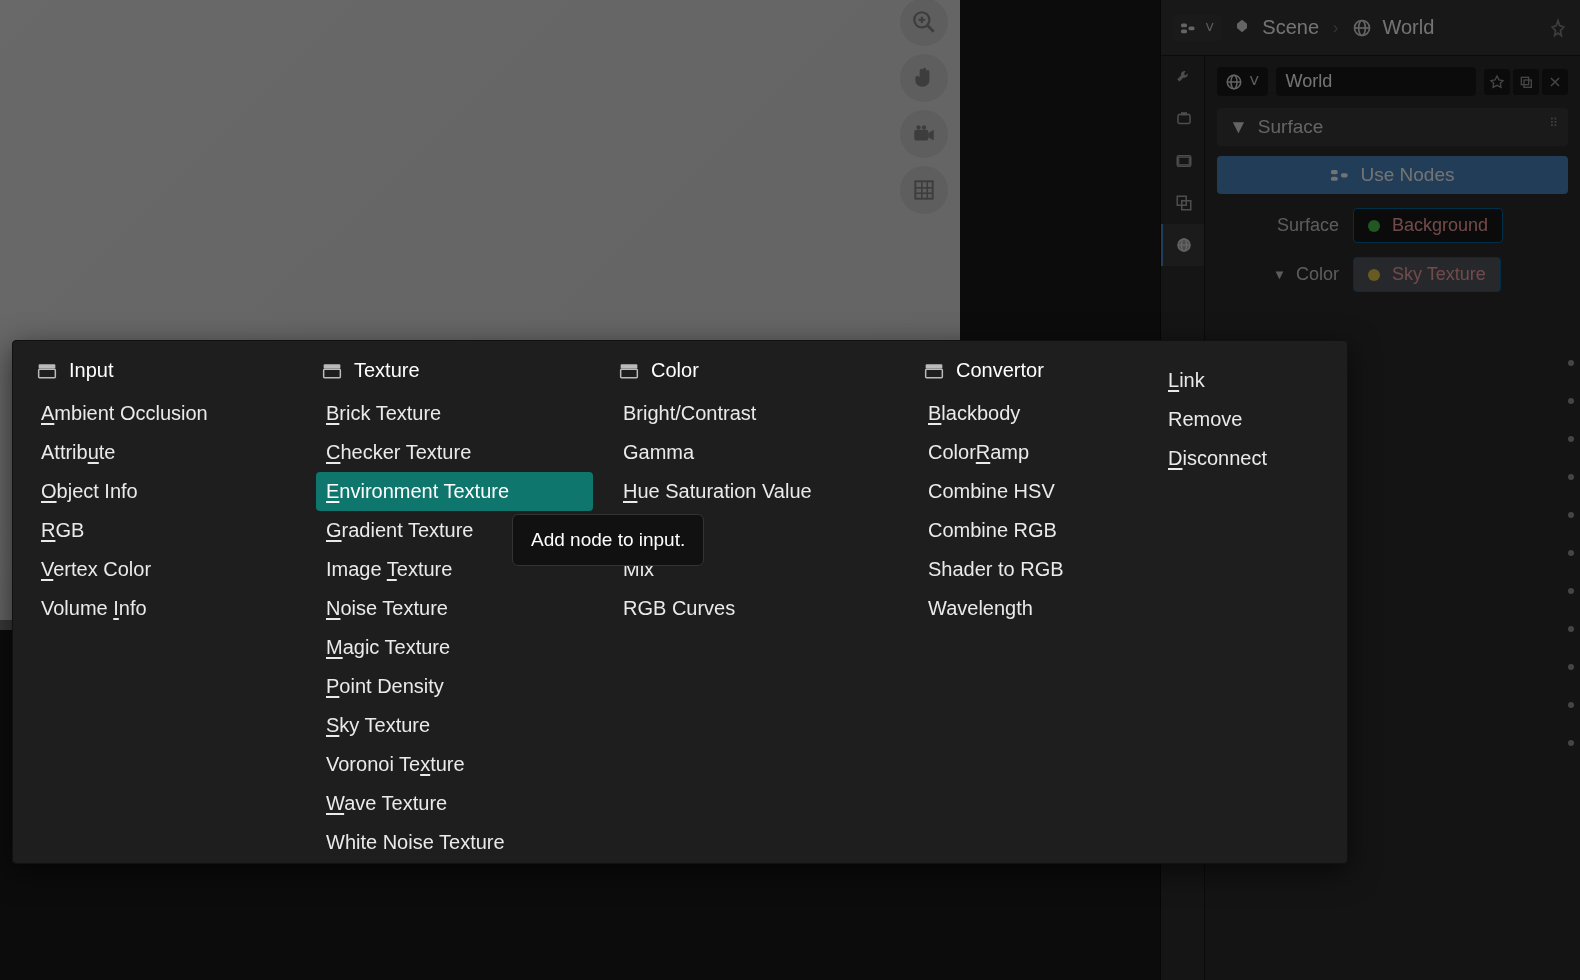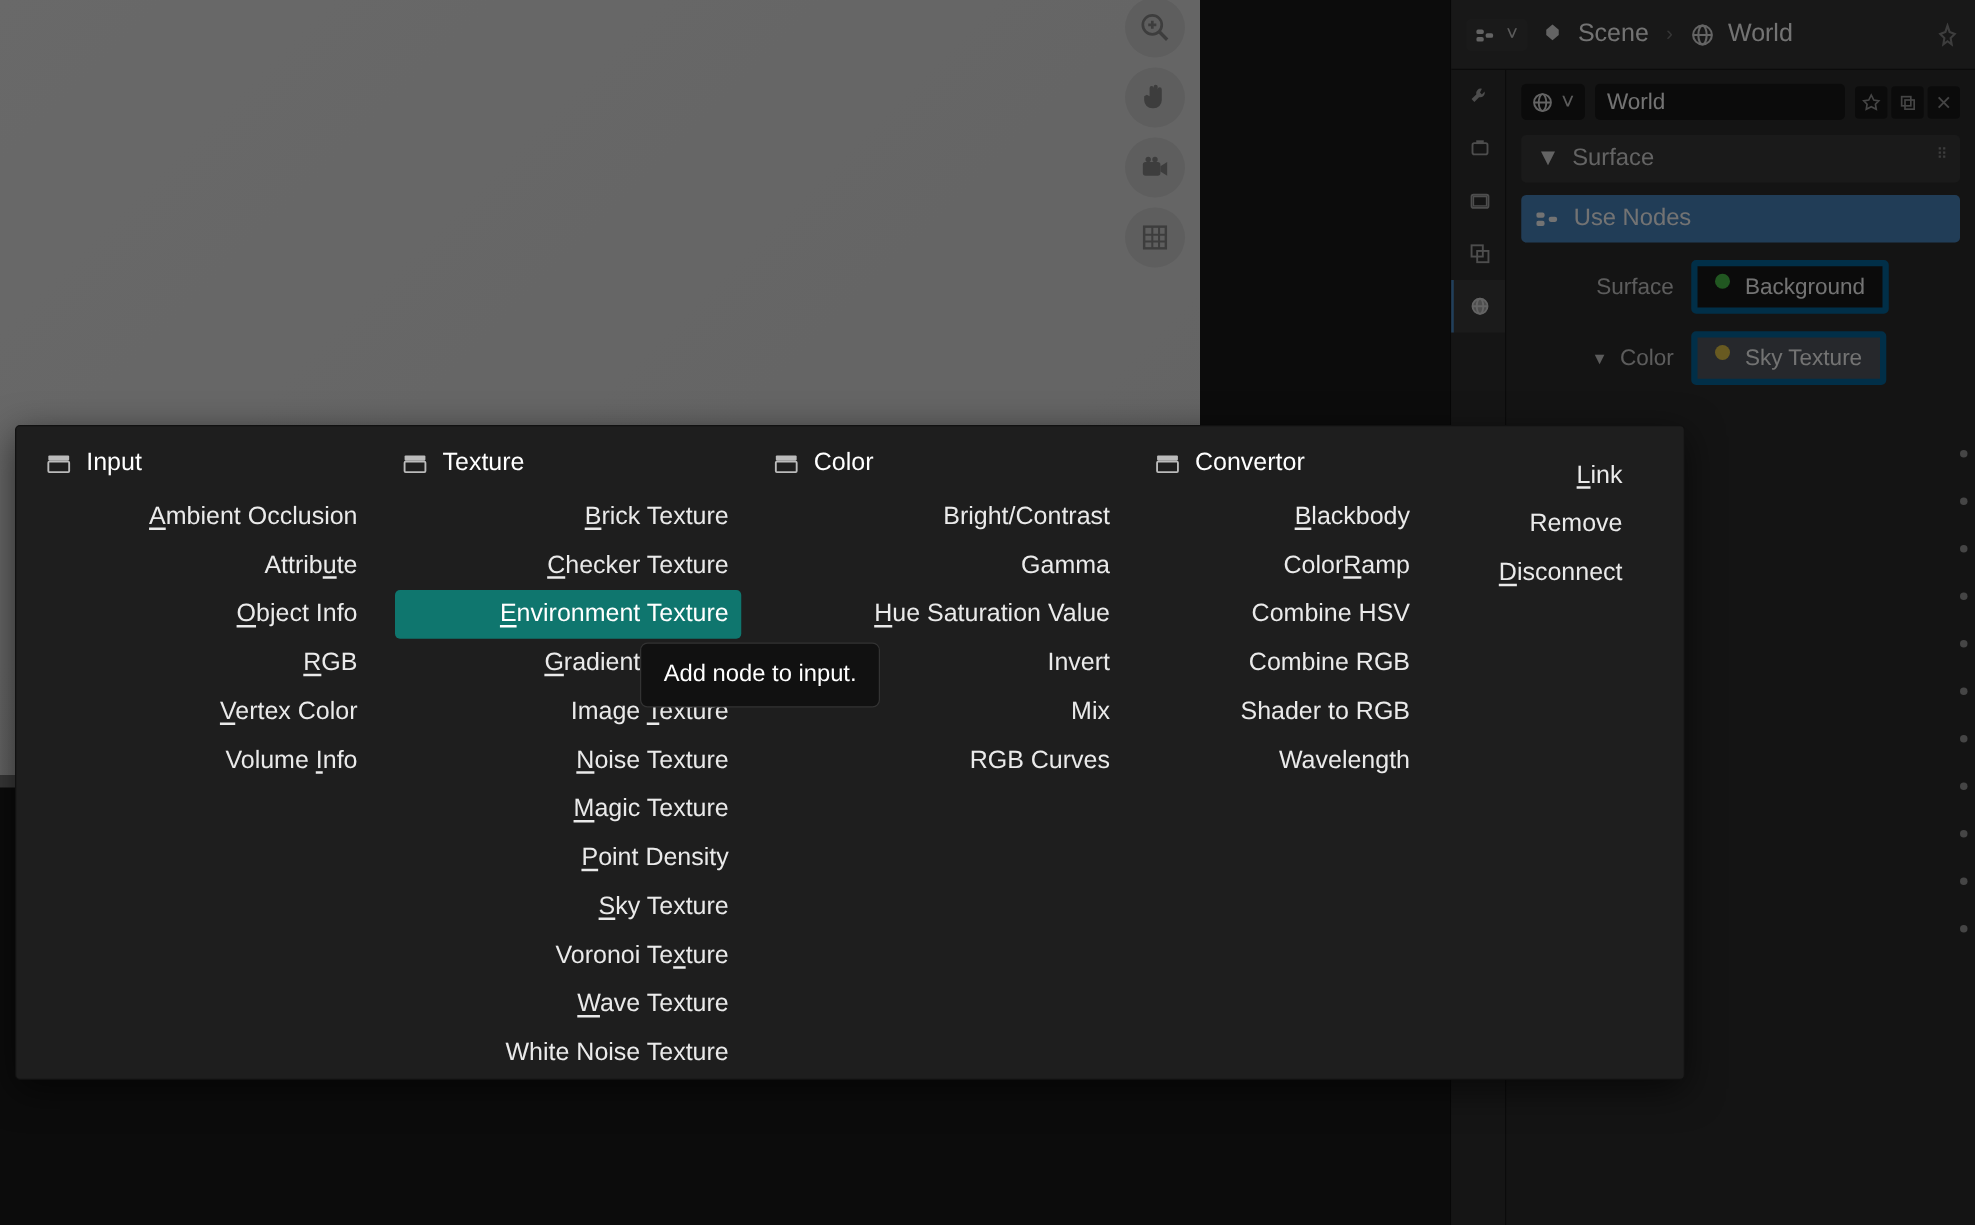--- a/index.html
+++ b/index.html
@@ -98,35 +98,35 @@
   display:flex; align-items:center; gap:10px;
   background:#3a3a3a; border-radius:4px; padding:8px 12px;
   margin-bottom:10px;
   font-size: 19px;
   color: #ddd;
 }
 
 .use-nodes-btn {
   background:#4a87c1; color:#fff; border-radius:4px;
   padding:8px 12px; text-align:center;
-  display:flex; align-items:center; gap:10px;
+  display:flex; align-items:center; justify-content:center; gap:10px;
   font-size: 19px;
 }
 
 .form-row {
   display:flex; align-items:center; margin-top: 14px;
 }
 .form-row .label {
   width: 136px; text-align:right; padding-right:14px;
   color: #ccc;
 }
 .form-row .val {
-  background:#1a1a1a; border:5px solid #0369a1; border-radius:4px;
-  padding:6px 14px; display:flex; align-items:flex-start; gap:12px;
-  color:#ffffff;
+  background:#1a1a1a; border:1px solid #0369a1; border-radius:4px;
+  padding:6px 14px; display:flex; align-items:center; gap:12px;
+  color:#fca5a5;
 }
 .form-row .val.hl {
   background:#545a62;
 }
 
 .dot-green { width:12px; height:12px; border-radius:50%; background:#4ac04a; }
 .dot-yellow { width:12px; height:12px; border-radius:50%; background:#e6c74a; }
 
 .grip {
   position:absolute; right:8px; top:8px; color:#888; font-size:12px; letter-spacing:2px;
@@ -145,21 +145,21 @@
   top: 340px;
   width: 1336px;
   height: 524px;
   background: #1e1e1e;
   border: 1px solid #111;
   border-radius: 4px;
   z-index: 10;
   box-shadow: 0 8px 30px rgba(0,0,0,.6);
 }
 .menu-columns {
-  display:flex; padding:10px 8px; gap: 0; text-align: right;
+  display:flex; padding:10px 8px; gap: 0;
 }
 .menu-col {
   flex-shrink:0;
   padding: 0 10px;
 }
 .col-input { width: 285px; }
 .col-texture { width: 297px; }
 .col-color { width: 305px; }
 .col-convertor { width: 240px; }
 .col-link { width: 170px; }

